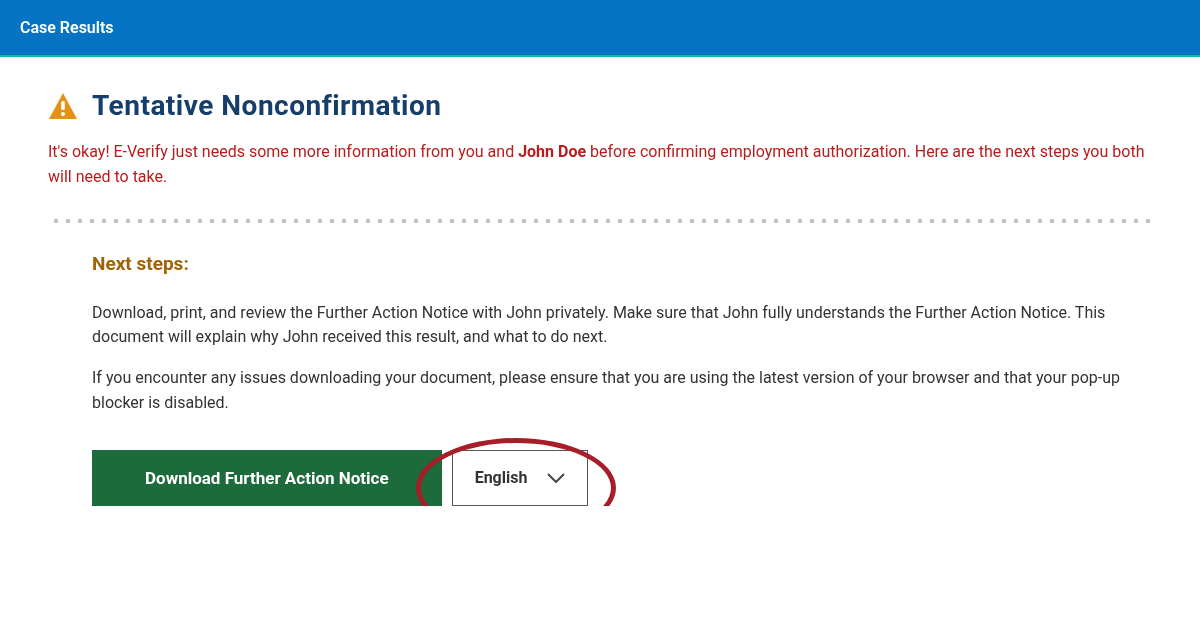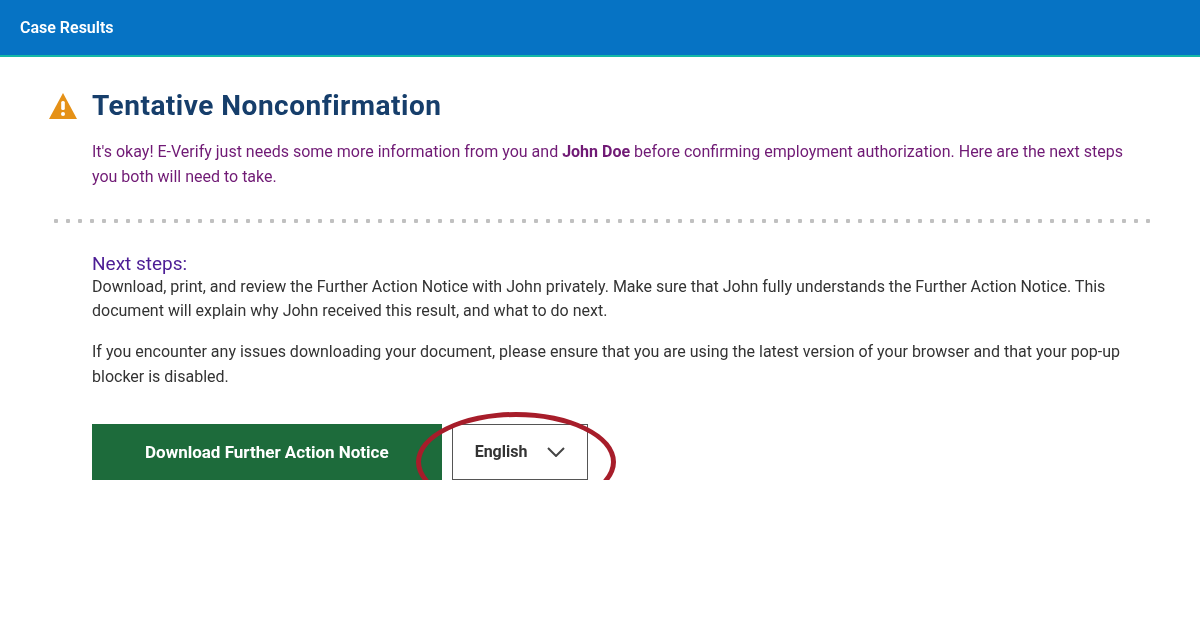--- a/index.html
+++ b/index.html
@@ -2,25 +2,25 @@
 <html><head>
   <meta charset="utf-8">
   <style>
     * { margin: 0; padding: 0; box-sizing: border-box; }
     body { font-family: -apple-system, BlinkMacSystemFont, "Segoe UI", Roboto, "Helvetica Neue", Arial, sans-serif; background: #fff; color: #333; }
     .header { background: #0673c4; color: #fff; padding: 18px 20px; font-weight: 600; font-size: 16px; border-bottom: 2px solid #14b8a6; }
     .content { padding: 32px 48px 0 48px; max-width: 1200px; }
     .title-row { display: flex; align-items: center; gap: 14px; margin-bottom: 18px; }
     .warn-icon-svg { flex-shrink: 0; }
     .page-title { color: #163e6b; font-size: 28px; font-weight: 700; letter-spacing: 0.5px; }
-    .intro { color: #701a75; font-size: 16px; line-height: 1.55; margin-left: 44px; margin-bottom: 28px; }
+    .intro { color: #b91c1c; font-size: 16px; line-height: 1.55; margin-bottom: 28px; }
     .bold { font-weight: 700; }
     .dots { margin-left: 2px; margin-bottom: 28px; height: 6px; background-image: radial-gradient(circle, #c0c0c0 2px, transparent 2.5px); background-size: 12px 6px; background-repeat: repeat-x; background-position: 0 0; }
     .next-steps { margin-left: 44px; }
-    .next-steps-title { font-size: 19px; font-weight: 400; color: #4c1d95; }
+    .next-steps-title { font-size: 19px; font-weight: 700; color: #a16207; margin-bottom: 26px; }
     .step-label { color: #164a8a; font-size: 13px; font-weight: 700; letter-spacing: 0.5px; margin-bottom: 8px; }
     .step-text { font-size: 16px; color: #333; line-height: 1.55; margin-bottom: 16px; }
     .action-row { display: flex; align-items: stretch; gap: 10px; margin-top: 34px; position: relative; width: fit-content; }
     .download-btn { background: #1d6b3b; color: #fff; border: none; padding: 18px 53px; font-size: 17px; font-weight: 700; cursor: pointer; font-family: inherit; }
     .lang-wrap { position: relative; display: inline-block; border-radius: 20px; }
     .lang-select { background: #fff; border: 1px solid #555; padding: 0 22px; height: 100%; min-height: 56px; display: flex; align-items: center; gap: 20px; cursor: pointer; font-size: 16px; font-weight: 700; color: #333; }
     .lang-dropdown { position: absolute; top: 100%; left: 0; right: 0; border: 1px solid #ccc; border-top: none; background: #fff; text-align: center; }
     .lang-option { padding: 10px 0; color: #1a62c9; font-size: 15px; cursor: pointer; }
     .highlight-oval { position: absolute; border: 5px solid #a71d2a; border-radius: 50%; pointer-events: none; z-index: 2; }
   </style>

